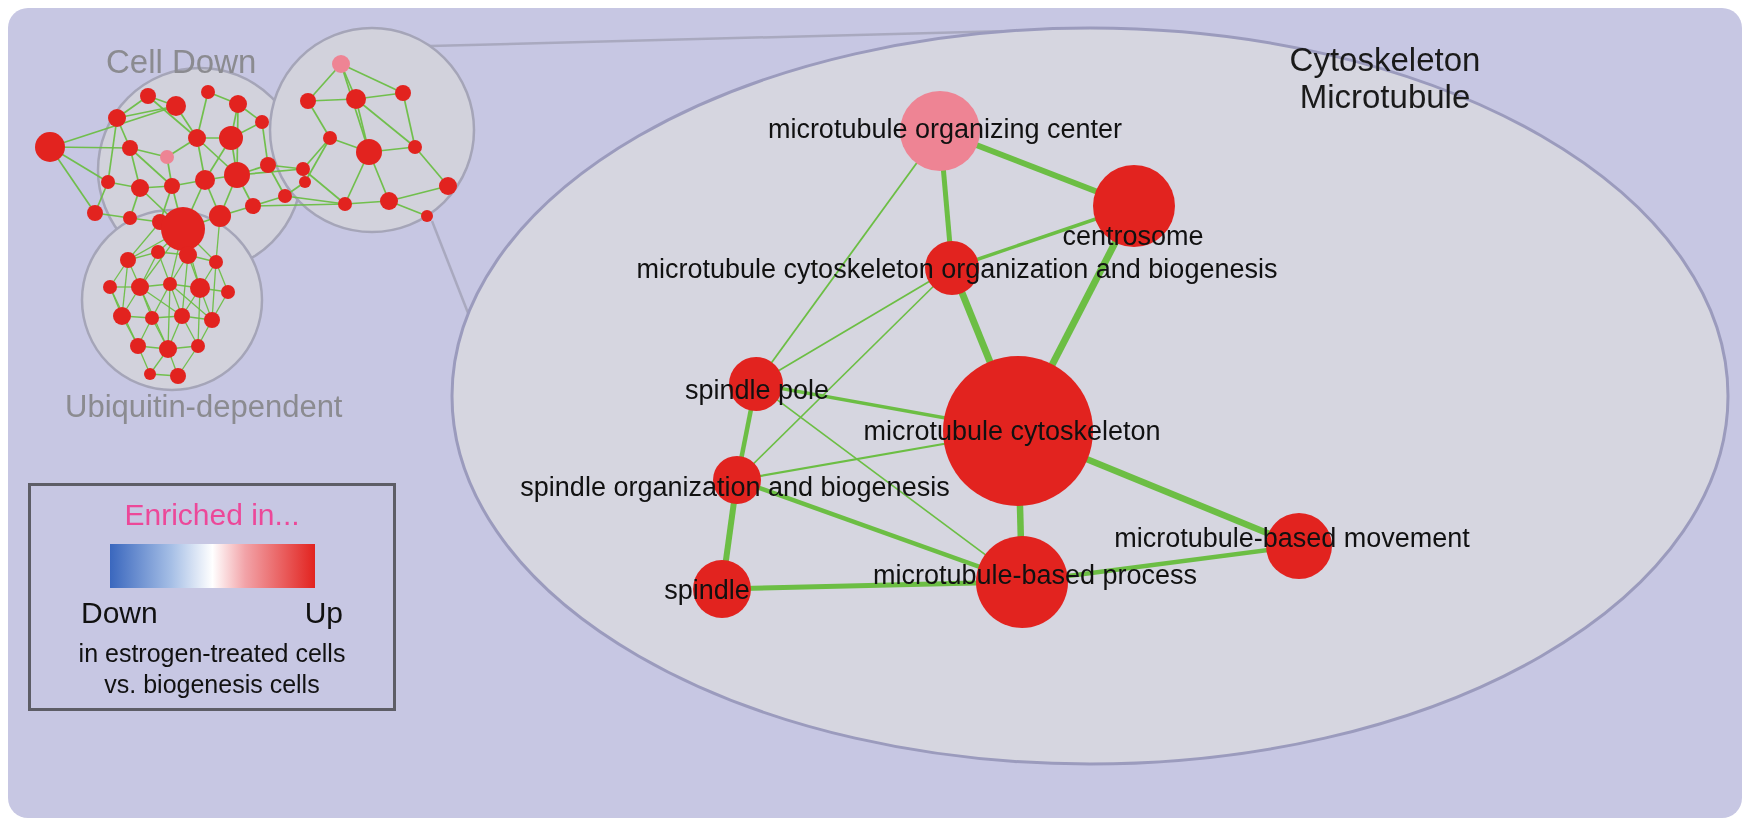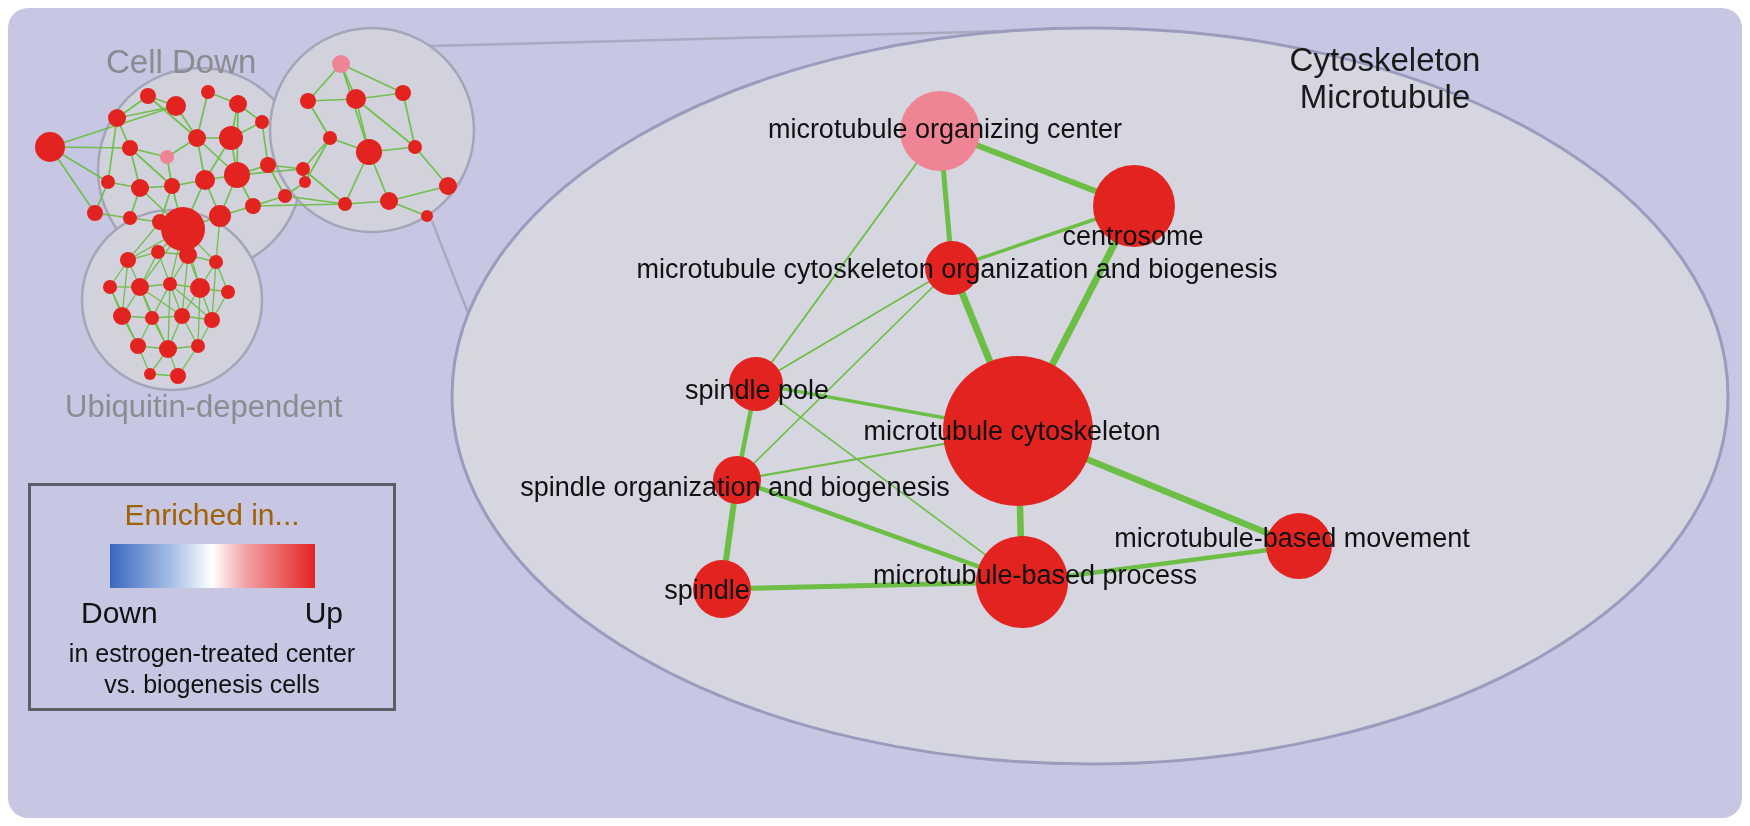--- a/index.html
+++ b/index.html
@@ -10,21 +10,21 @@
 
   .cluster-title { position:absolute; line-height:1.12; }
   .title-gray { color:#8b8b90; }
   .title-black { color:#1a1a1a; }
   .t-cellcycle { left:106px; top:44px; font-size:33px; }
   .t-ubiquitin { left:33px; top:390px; font-size:31px;margin-left:32px; }
   .t-microtubule { left:1270px; top:42px; width:230px; font-size:33px; text-align:center; }
 
   .legend { position:absolute; left:28px; top:483px; width:368px; height:228px;
             border:3px solid #5d5d66; box-sizing:border-box; padding:12px 10px 8px 10px; }
-  .legend-title { text-align:center; font-size:30px; color:#a16207; }
+  .legend-title { text-align:center; font-size:30px; color:#ec4899; }
   .legend-bar { width:205px; height:44px; margin:12px auto 8px auto; }
   .legend-scale { width:262px; margin:8px auto; display:flex; justify-content:space-between;
                   font-size:30px; color:#111; }
   .legend-caption { text-align:center; font-size:25px; color:#111; margin-top:6px; line-height:1.25; }
 </style>
 </head>
 <body>
 
 <div class="page">
   <div class="canvas"></div>
@@ -274,17 +274,17 @@
   </div>
 
   <div class="legend">
     <div class="legend-title">Enriched in...</div>
     <div class="legend-bar" id="legend-bar" style="background: linear-gradient(to right, rgb(58, 103, 190) 0%, rgb(166, 191, 230) 30%, rgb(255, 255, 255) 50%, rgb(242, 163, 168) 66%, rgb(226, 35, 31) 100%);"></div>
     <div class="legend-scale">
       <span>Down</span>
       <span>Up</span>
     </div>
     <div class="legend-caption">
-      <div>in estrogen-treated center</div>
+      <div>in estrogen-treated cells</div>
       <div>vs. biogenesis cells</div>
     </div>
   </div>
 </div>
 
 </body></html>

